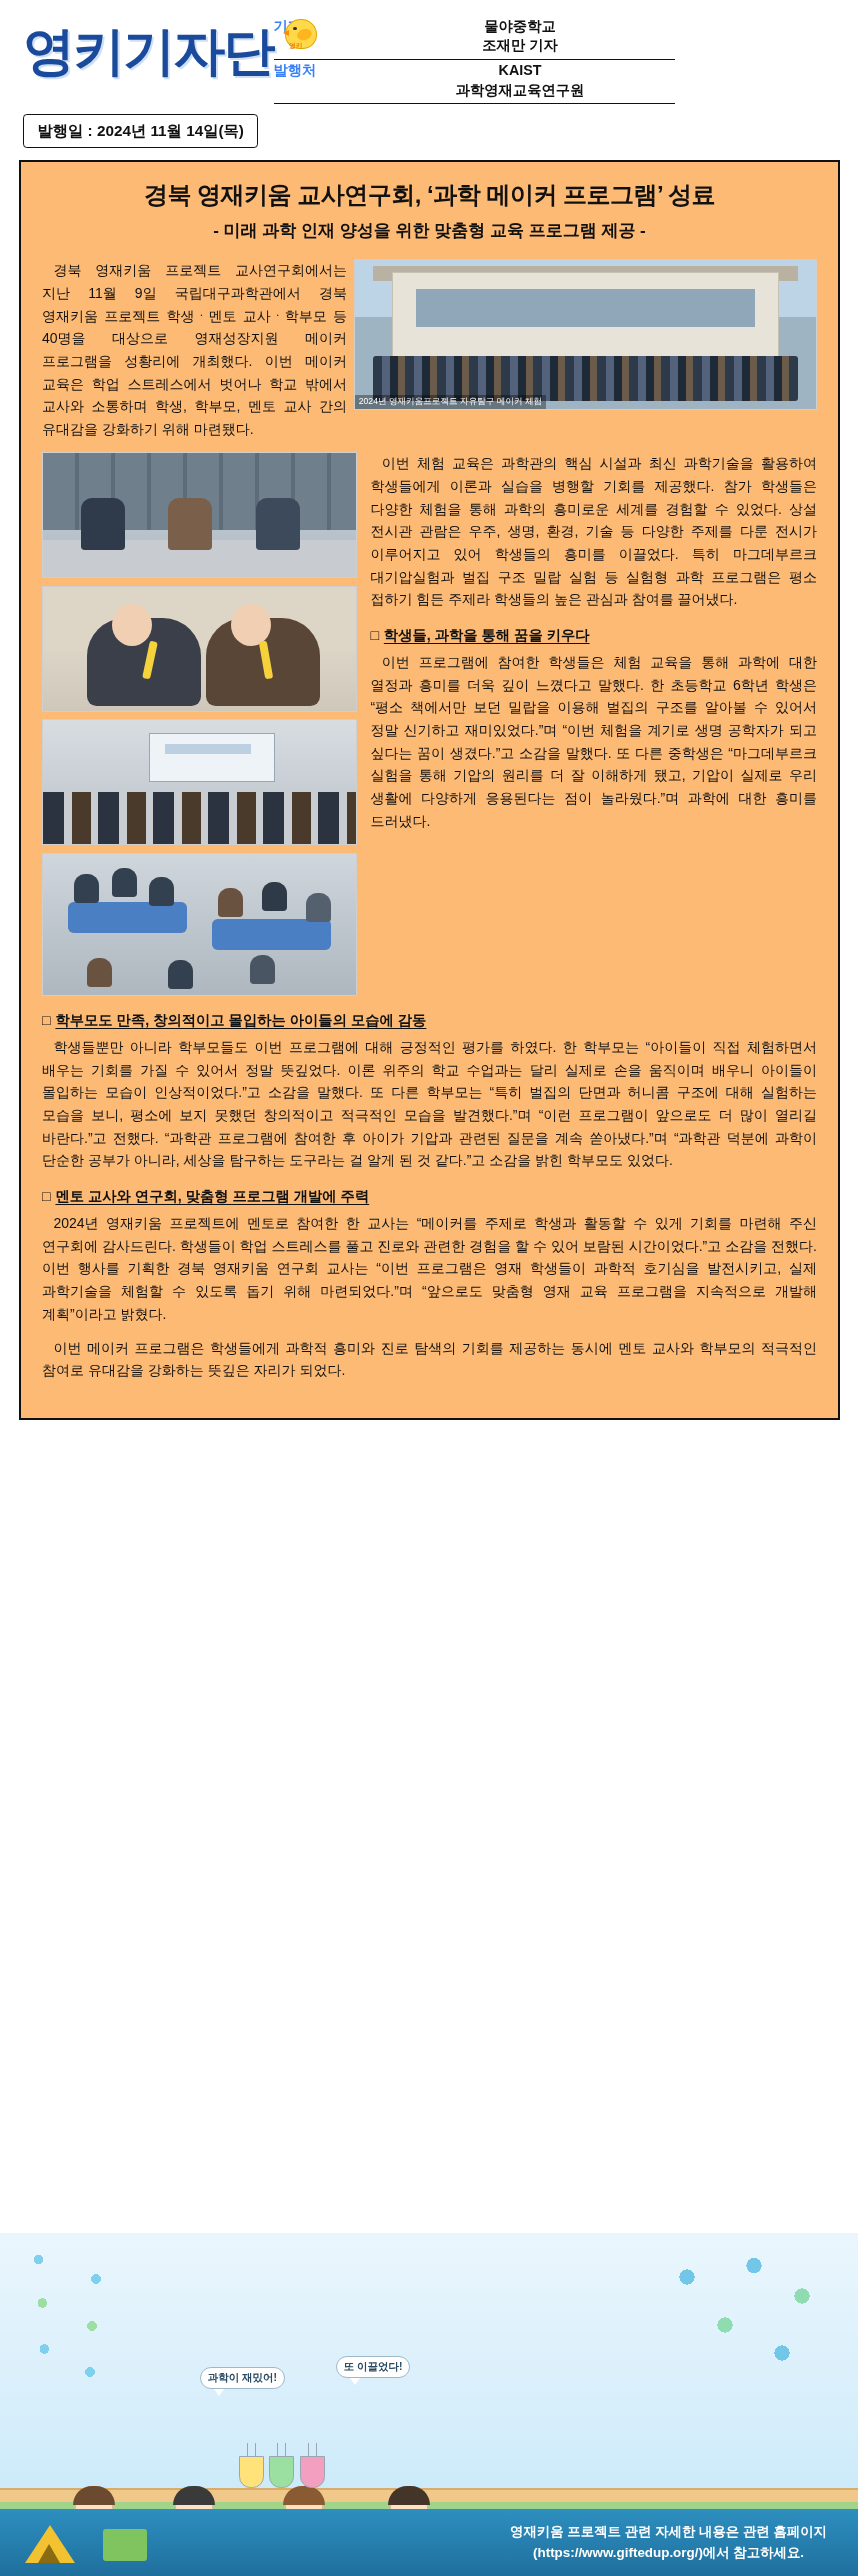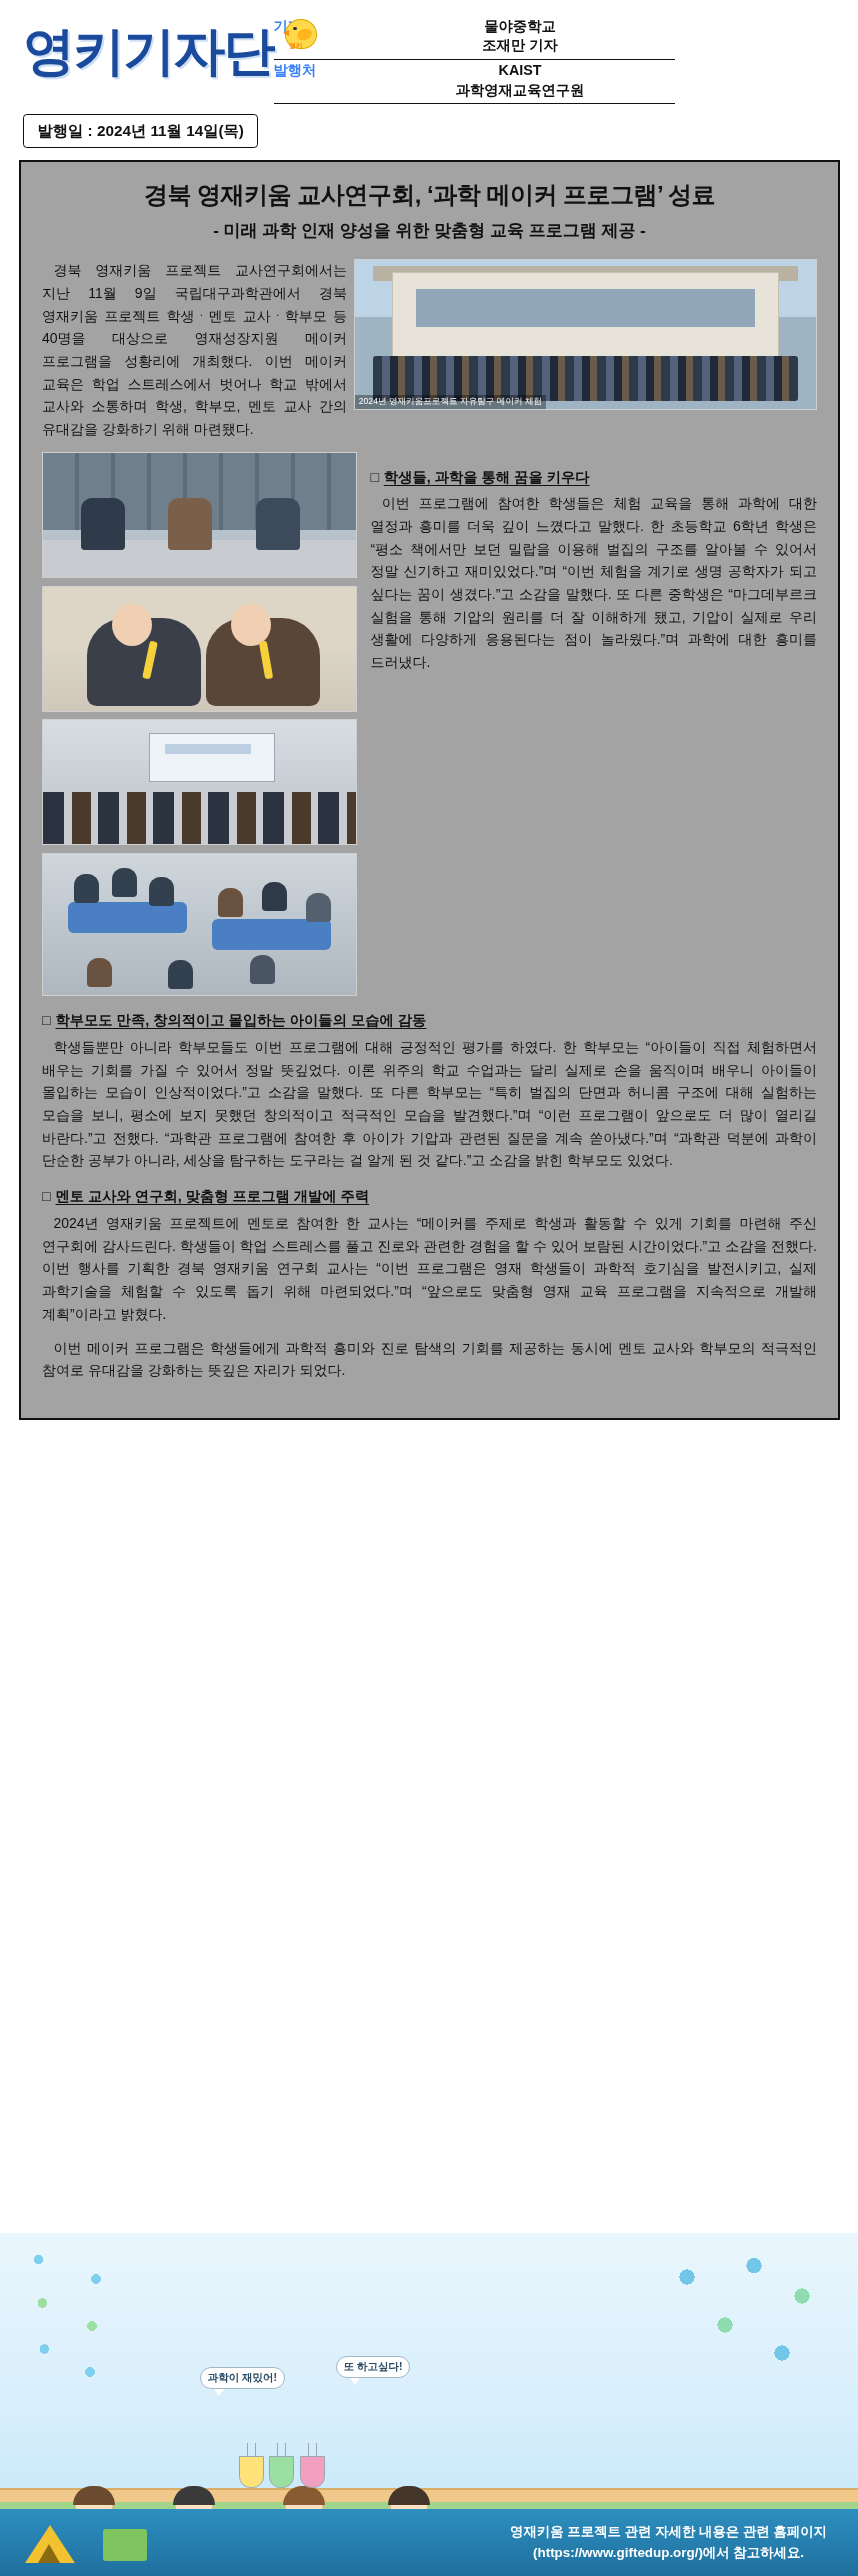--- a/index.html
+++ b/index.html
@@ -95,21 +95,21 @@
     padding: 5.7px 13.4px;
     font-size: 15.3px;
     font-weight: bold;
     background:#fff;
   }
 
   
   .card {
     margin: 11.4px 19px 0 19px;
     border: 2.9px solid #111;
-    background: #a3a3a3;
+    background: #fdba74;
     padding: 17px 21px 25px 21px;
     position: relative;
   }
   .headline {
     text-align: center;
     font-size: 24px;
     font-weight: bold;
     letter-spacing: -0.5px;
     line-height:1.3;
     margin-bottom: 9.5px;
@@ -406,41 +406,42 @@
         <div class="pp d"></div>
           <div class="pp e"></div>
           <div class="pp f"></div>
         <div class="pp g"></div>
           <div class="pp h"></div>
           <div class="pp i"></div>
       </div>
     </div>
 
     <div class="mid-text">
+      <p class="body indent">이번 체험 교육은 과학관의 핵심 시설과 최신 과학기술을 활용하여 학생들에게 이론과 실습을 병행할 기회를 제공했다. 참가 학생들은 다양한 체험을 통해 과학의 흥미로운 세계를 경험할 수 있었다. 상설 전시관 관람은 우주, 생명, 환경, 기술 등 다양한 주제를 다룬 전시가 이루어지고 있어 학생들의 흥미를 이끌었다. 특히 마그데부르크 대기압실험과 벌집 구조 밀랍 실험 등 실험형 과학 프로그램은 평소 접하기 힘든 주제라 학생들의 높은 관심과 참여를 끌어냈다.</p>
 
       <div class="section-head">학생들, 과학을 통해 꿈을 키우다</div>
       <p class="body indent">이번 프로그램에 참여한 학생들은 체험 교육을 통해 과학에 대한 열정과 흥미를 더욱 깊이 느꼈다고 말했다. 한 초등학교 6학년 학생은 “평소 책에서만 보던 밀랍을 이용해 벌집의 구조를 알아볼 수 있어서 정말 신기하고 재미있었다.”며 “이번 체험을 계기로 생명 공학자가 되고 싶다는 꿈이 생겼다.”고 소감을 말했다. 또 다른 중학생은 “마그데부르크 실험을 통해 기압의 원리를 더 잘 이해하게 됐고, 기압이 실제로 우리 생활에 다양하게 응용된다는 점이 놀라웠다.”며 과학에 대한 흥미를 드러냈다.</p>
     </div>
   </div>
 
   <div class="section-head">학부모도 만족, 창의적이고 몰입하는 아이들의 모습에 감동</div>
   <p class="body indent">학생들뿐만 아니라 학부모들도 이번 프로그램에 대해 긍정적인 평가를 하였다. 한 학부모는 “아이들이 직접 체험하면서 배우는 기회를 가질 수 있어서 정말 뜻깊었다. 이론 위주의 학교 수업과는 달리 실제로 손을 움직이며 배우니 아이들이 몰입하는 모습이 인상적이었다.”고 소감을 말했다. 또 다른 학부모는 “특히 벌집의 단면과 허니콤 구조에 대해 실험하는 모습을 보니, 평소에 보지 못했던 창의적이고 적극적인 모습을 발견했다.”며 “이런 프로그램이 앞으로도 더 많이 열리길 바란다.”고 전했다. “과학관 프로그램에 참여한 후 아이가 기압과 관련된 질문을 계속 쏟아냈다.”며 “과학관 덕분에 과학이 단순한 공부가 아니라, 세상을 탐구하는 도구라는 걸 알게 된 것 같다.”고 소감을 밝힌 학부모도 있었다.</p>
 
   <div class="section-head">멘토 교사와 연구회, 맞춤형 프로그램 개발에 주력</div>
   <p class="body indent">2024년 영재키움 프로젝트에 멘토로 참여한 한 교사는 “메이커를 주제로 학생과 활동할 수 있게 기회를 마련해 주신 연구회에 감사드린다. 학생들이 학업 스트레스를 풀고 진로와 관련한 경험을 할 수 있어 보람된 시간이었다.”고 소감을 전했다. 이번 행사를 기획한 경북 영재키움 연구회 교사는 “이번 프로그램은 영재 학생들이 과학적 호기심을 발전시키고, 실제 과학기술을 체험할 수 있도록 돕기 위해 마련되었다.”며 “앞으로도 맞춤형 영재 교육 프로그램을 지속적으로 개발해 계획”이라고 밝혔다.</p>
   <p class="body indent">이번 메이커 프로그램은 학생들에게 과학적 흥미와 진로 탐색의 기회를 제공하는 동시에 멘토 교사와 학부모의 적극적인 참여로 유대감을 강화하는 뜻깊은 자리가 되었다.</p>
 </div>
 
 
 <div class="footer">
   <div class="dna"></div>
   <div class="molecule"></div>
 
   <div class="bubble b1">과학이 재밌어!</div>
-  <div class="bubble b2">또 하고싶다!</div>
+  <div class="bubble b2">또 이끌었다!</div>
 
   <div class="table-strip"></div>
   <div class="grass"></div>
 
   <div class="kid kid1">
     <div class="coat"></div>
       <div class="head"></div>
       <div class="hair"></div>
   </div>
   <div class="kid kid2">

